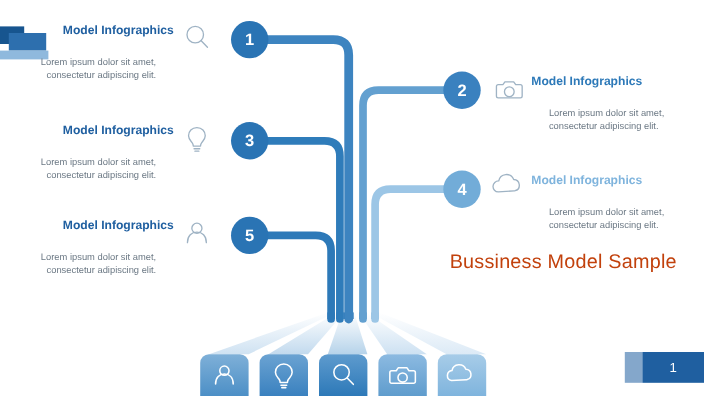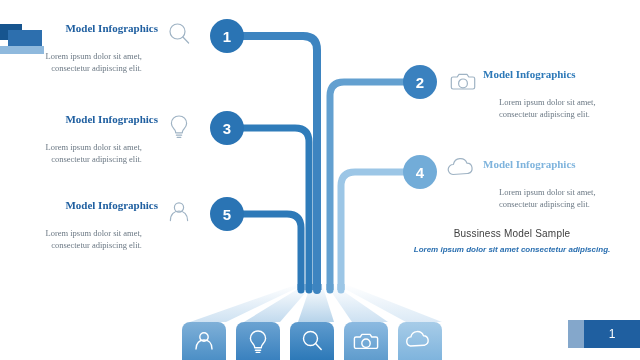--- a/index.html
+++ b/index.html
@@ -15,29 +15,29 @@
 
   
   .pagebox{position:absolute;right:0;bottom:12px;width:56px;height:28px;background:#1f5fa0;
            color:#fff;font-size:12px;display:flex;align-items:center;justify-content:center;}
   .pagebox-sm{position:absolute;right:56px;bottom:12px;width:16px;height:28px;background:#1f5fa0;opacity:.55;}
 
   
   svg.canvas{position:absolute;left:0;top:0;}
 
   
-  .block{position:absolute;width:150px;font-family:Liberation Serif, serif;}
+  .block{position:absolute;width:150px;}
   .block .title{font-size:11px;font-weight:bold;margin:0 0 4px 0;}
   .block .body{font-size:8.5px;line-height:1.45;color:#6b7884;margin:16px;}
   .right .title,.right .body{text-align:left;}
   .left .title,.left .body{text-align:right;}
 
   
   .center-head{position:absolute;left:392px;top:228px;width:240px;text-align:center;}
-  .center-head .h{font-size:10px;color:#404040;letter-spacing:.2px;}
+  .center-head .h{font-size:18px;color:#c2410c;letter-spacing:.2px;}
   .center-head .s{font-size:8px;font-style:italic;font-weight:bold;color:#2a6fb0;margin-top:6px;}
 
   
   .num{position:absolute;width:36px;height:36px;border-radius:50%;
        display:flex;align-items:center;justify-content:center;color:#fff;
        font-size:15px;font-weight:bold;}
 </style>
 </head>
 <body>
 
@@ -220,19 +220,18 @@
     <p class="body">Lorem ipsum dolor sit amet, consectetur adipiscing elit.</p>
   </div>
 
   <div class="block left" style="left:8px;top:199px;">
     <p class="title" style="color:#1f5fa0;">Model Infographics</p>
     <p class="body">Lorem ipsum dolor sit amet, consectetur adipiscing elit.</p>
   </div>
 
   <div class="center-head">
     <div class="h">Bussiness Model Sample</div>
-    <div class="s">Lorem ipsum dolor sit amet consectetur adipiscing.</div>
   </div>
 
   <div class="pagebox-sm"></div>
   <div class="pagebox">1</div>
 
 </div>
 
 </body></html>

